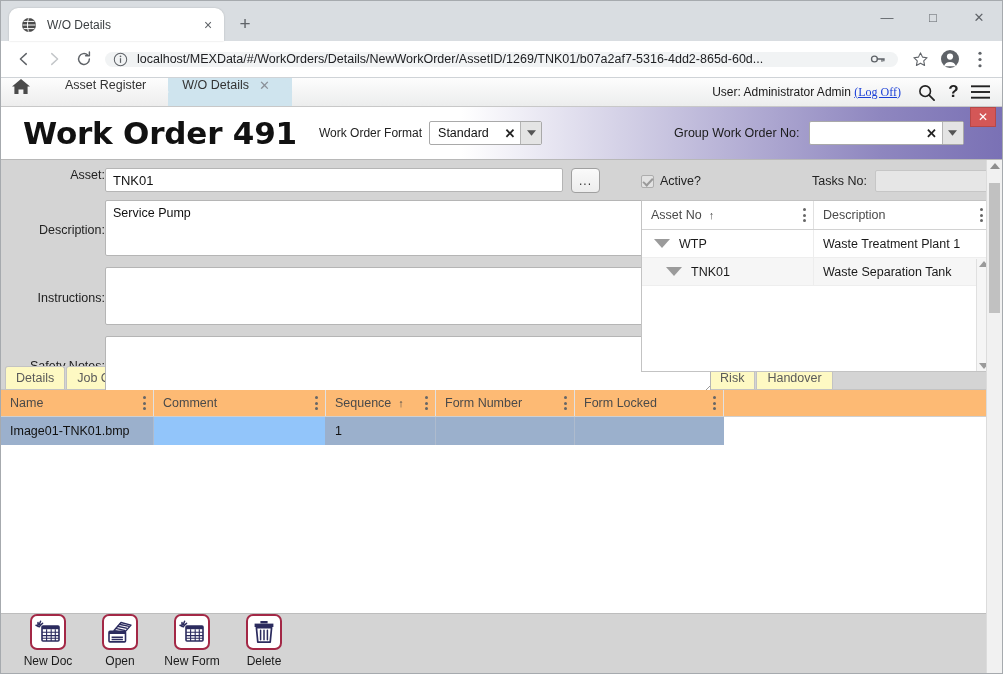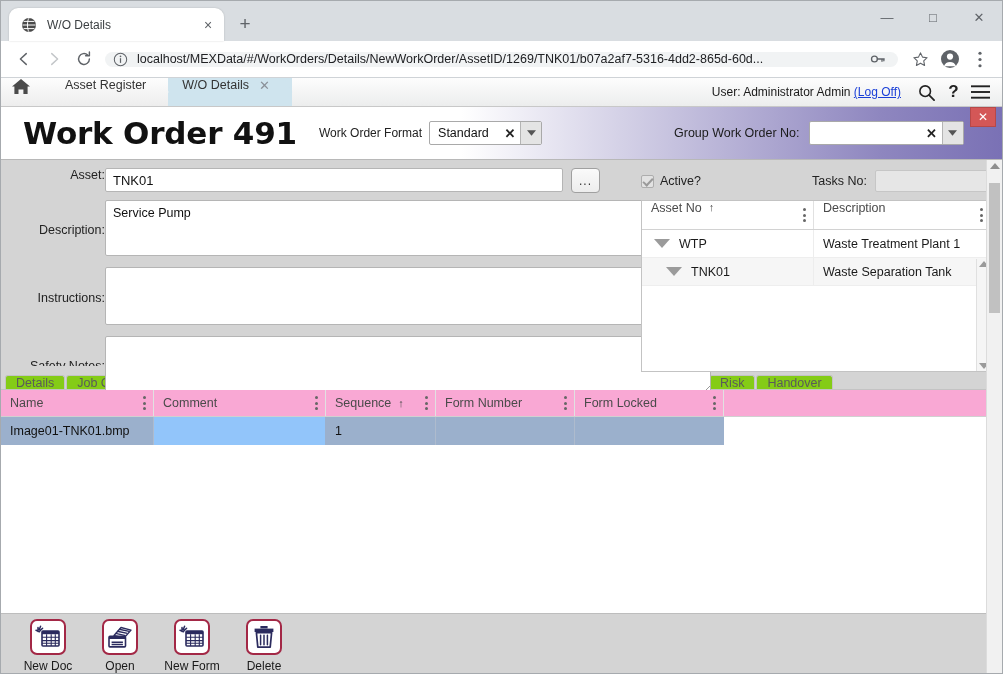--- a/index.html
+++ b/index.html
@@ -132,21 +132,21 @@
     background: inherit;
     clip-path: polygon(0 0, 50% 50%, 0 100%, 2px 100%, 52% 50%, 2px 0);
     z-index: 2;
   }
   .crumbclose { margin-left: 10px; color:#8a9098; font-size: 13px; }
   .navright {
     margin-left: auto; display: flex; align-items: center;
     padding-right: 8px; gap: 0px;
   }
   .navuser { font-size: 12px; color: #1a1a1a; margin-right: 12px; }
-  .navuser a { color: #1a3fd8; text-decoration: underline; }
+  .navuser a { color: #1a3fd8; text-decoration: underline; font-family: Liberation Serif, serif; }
   .navicon { width: 27px; display:flex; align-items:center; justify-content:center; color:#222; }
 
   
   .woheader {
     height: 53px; flex: 0 0 53px;
     background: linear-gradient(to right, #ffffff 0%, #ffffff 46%, #8e86bf 88%, #7a71b5 100%);
     display: flex; align-items: center;
     position: relative;
     padding-left: 22px;
     border-bottom: 1px solid #b8b8b8;
@@ -264,21 +264,21 @@
   
   .assetgrid {
     margin-top: 6px; margin-left: 4px;
     background: #fff; border: 1px solid #c3c3c3;
     height: 172px;
     display: flex; flex-direction: column;
     position: relative;
   }
   .agrid-head { display: flex; height: 29px; border-bottom: 1px solid #d2d2d2; background: #fff; }
   .agh {
-    display: flex; align-items: flex-start;
+    display: flex; align-items: center;
     font-size: 12.5px; color: #4a4a4a;
     padding-left: 9px; position: relative;
     border-right: 1px solid #e1e1e1;
   }
   .agh.col1 { width: 172px; flex: 0 0 172px; }
   .agh.col2 { flex: 1; }
   .sortarrow { margin-left: 7px; font-size: 11px; color: #4a4a4a; }
   .kebab {
     position: absolute; right: 7px; top: 50%; transform: translateY(-50%);
     width: 4px; height: 14px;
@@ -309,37 +309,37 @@
 
   
   .tabsrow {
     display: flex; align-items: flex-end;
     height: 24px; flex: 0 0 24px;
     padding-left: 4px;
     border-bottom: 1px solid #c3c3c3;
     background: #d4d4d4;
   }
   .mtab {
-    height: 14px; padding: 0 10px;
+    height: 23px; padding: 0 10px;
     font-size: 12.5px; color: #5a5a5a;
     display: flex; align-items: center;
-    background: #84cc16;
+    background: #fef9c3;
     border: 1px solid #c3c3c3; border-bottom: none;
     border-radius: 3px 3px 0 0;
     margin-right: 1px;
   }
   .mtab.active {
     background: #ffffff; color: #222; font-weight: bold;
     height: 24px;
     margin-bottom: -1px;
   }
 
   
   .docarea { flex: 1; background: #fff; position: relative; display:flex; flex-direction:column; overflow:hidden;}
-  .dgrid-head { display:flex; height: 27px; background:#f9a8d4; border-bottom: 1px solid #d0d0d0; }
+  .dgrid-head { display:flex; height: 27px; background:#fdba74; border-bottom: 1px solid #d0d0d0; }
   .dgh {
     display:flex; align-items:center;
     font-size: 12.5px; color:#4a4a4a;
     padding-left: 9px; position: relative;
     border-right: 1px solid #e1e1e1;
   }
   .dgrid-body { flex: 1; position: relative; background: #fff; }
   .drow { display:flex; height: 28px; }
   .dcell {
     display:flex; align-items:center;
@@ -354,21 +354,21 @@
     background: #f7f7f7; border-left: 1px solid #e3e3e3;
     display:flex; flex-direction:column; justify-content:space-between; align-items:center;
     padding: 2px 0;
   }
 
   
   .bottombar {
     height: 60px; flex: 0 0 60px;
     background: #d4d4d4;
     border-top: 1px solid #bdbdbd;
-    display: flex; align-items: flex-end;
+    display: flex; align-items: flex-start;
     padding-left: 12px;
   }
   .tbtn {
     width: 70px;
     display:flex; flex-direction:column; align-items:center;
     margin-right: 2px;
   }
   .tbtn-box {
     width: 36px; height: 36px;
     border: 2px solid #a32846; border-radius: 7px;

